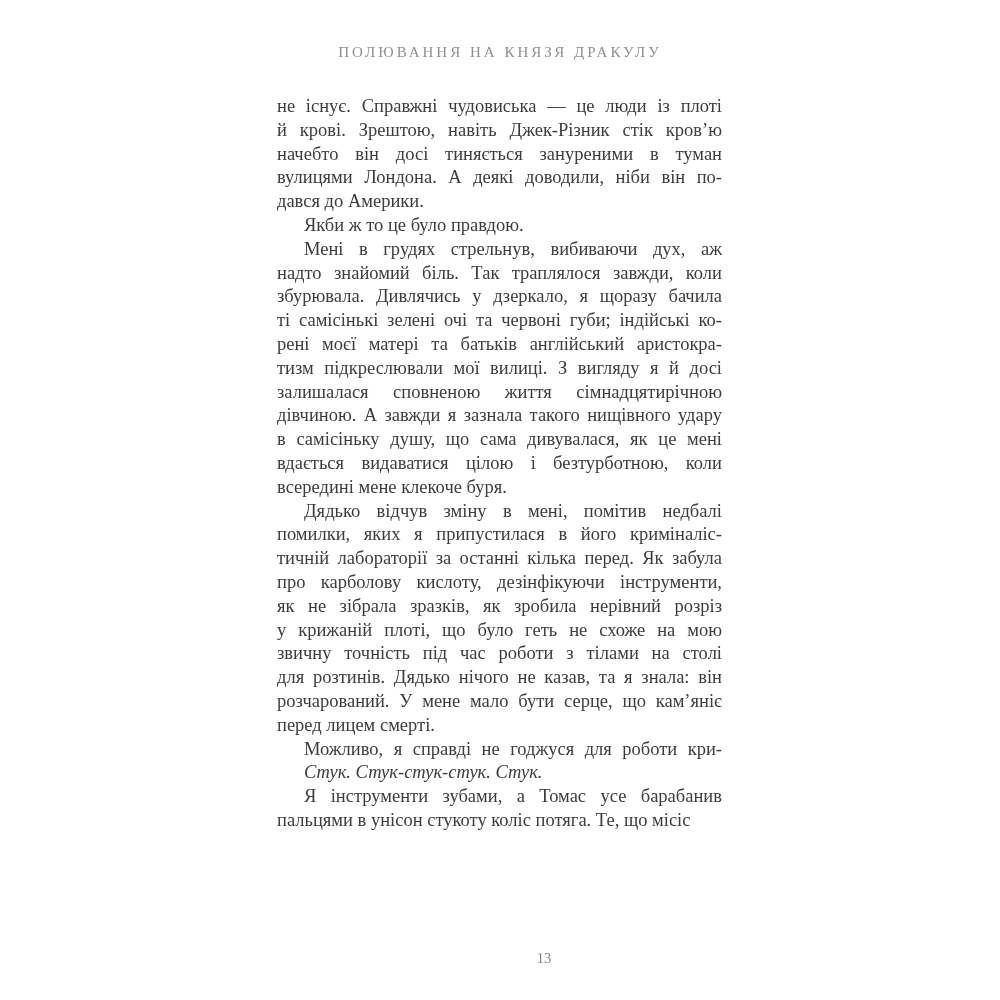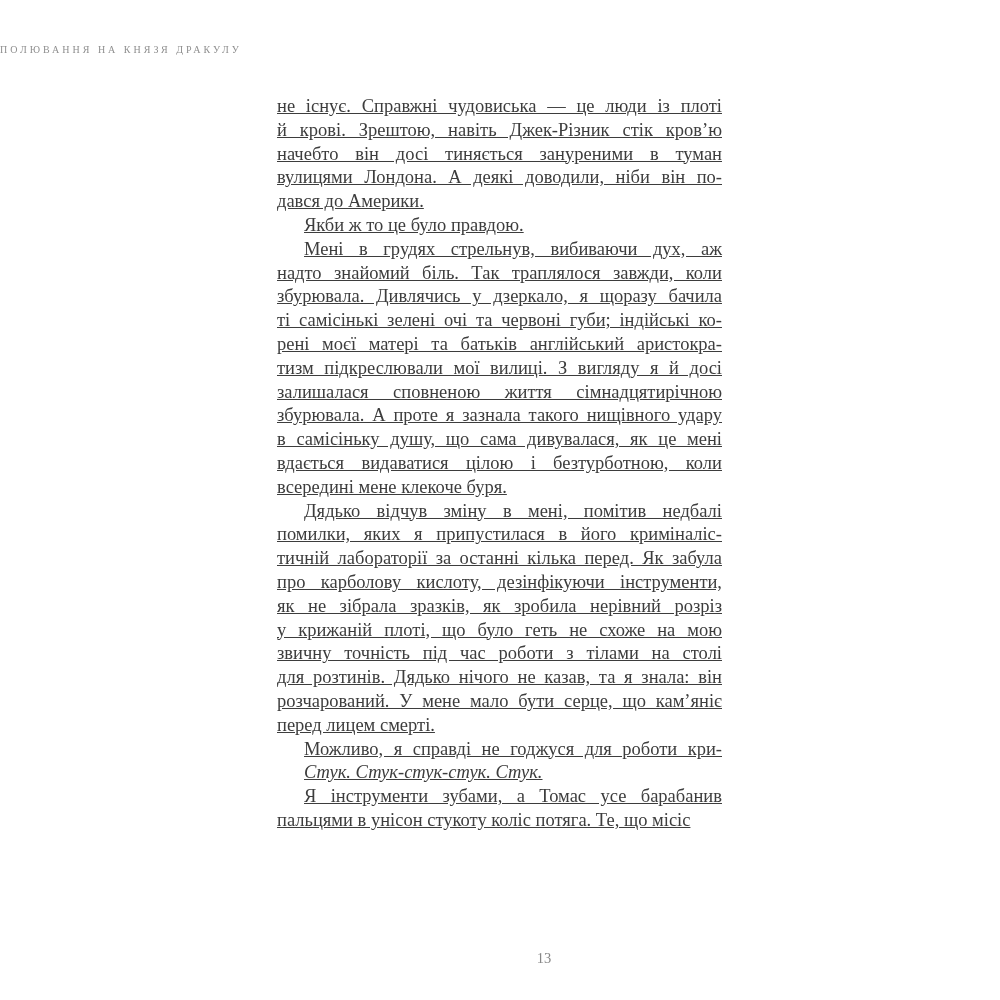--- a/index.html
+++ b/index.html
@@ -12,33 +12,33 @@
     position: relative;
     background: #ffffff;
     font-family: "Liberation Serif", "DejaVu Serif", serif;
     overflow: hidden;
   }
   .running-header {
     position: absolute;
     top: 44px;
     left: 0;
     width: 1000px;
-    font-size: 10px;
+    text-align: center;
+    font-size: 15px;
     letter-spacing: 3px;
     color: #8f8f8f;
     font-weight: normal;
   }
   .text-block {
     position: absolute;
     left: 277px;
     top: 95px;
     width: 445px;
     color: #3d3d3d;
     font-size: 18.5px;
-    text-decoration: underline;
   }
   .para {
     margin: 0;
     padding: 0;
   }
   .line {
     height: 23.8px;
     line-height: 23.8px;
     white-space: normal;
     overflow: visible;
@@ -85,21 +85,21 @@
       <div class="line last indent">Якби ж то це було правдою.</div>
     </div>
     <div class="para">
       <div class="line just indent">Мені в грудях стрельнув, вибиваючи дух, аж</div>
       <div class="line just">надто знайомий біль. Так траплялося завжди, коли</div>
       <div class="line just">збурювала. Дивлячись у дзеркало, я щоразу бачила</div>
       <div class="line just">ті самісінькі зелені очі та червоні губи; індійські ко-</div>
       <div class="line just">рені моєї матері та батьків англійський аристокра-</div>
       <div class="line just">тизм підкреслювали мої вилиці. З вигляду я й досі</div>
       <div class="line just">залишалася сповненою життя сімнадцятирічною</div>
-      <div class="line just">збурювала. А проте я зазнала такого нищівного удару</div>
+      <div class="line just">дівчиною. А завжди я зазнала такого нищівного удару</div>
       <div class="line just">в самісіньку душу, що сама дивувалася, як це мені</div>
       <div class="line just">вдається видаватися цілою і безтурботною, коли</div>
       <div class="line last">всередині мене клекоче буря.</div>
     </div>
     <div class="para">
       <div class="line just indent">Дядько відчув зміну в мені, помітив недбалі</div>
       <div class="line just">помилки, яких я припустилася в його криміналіс-</div>
       <div class="line just">тичній лабораторії за останні кілька перед. Як забула</div>
       <div class="line just">про карболову кислоту, дезінфікуючи інструменти,</div>
       <div class="line just">як не зібрала зразків, як зробила нерівний розріз</div>

